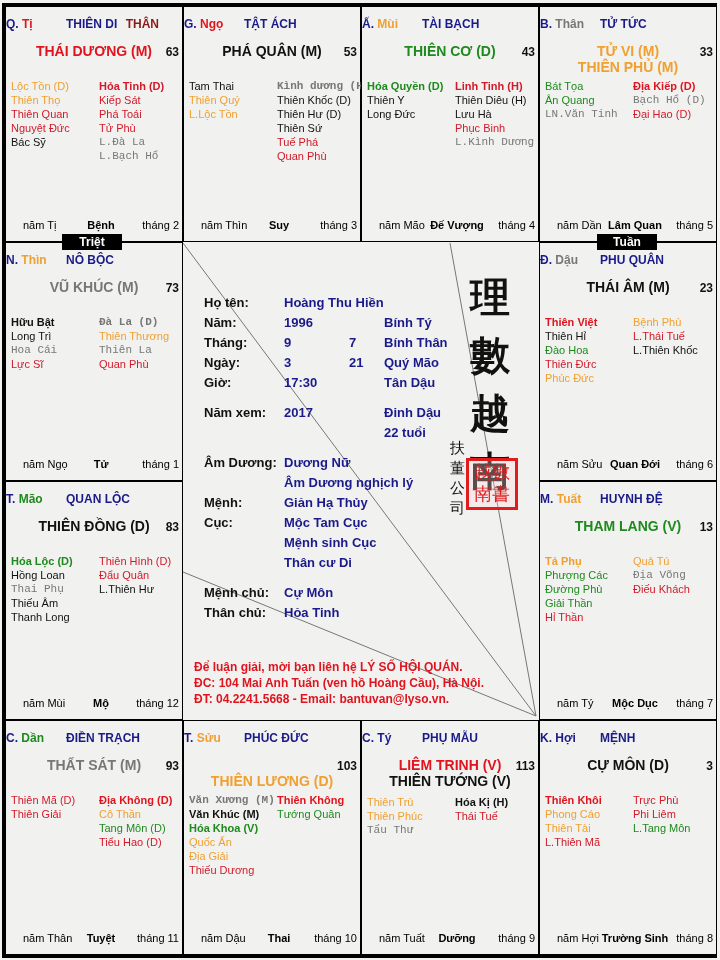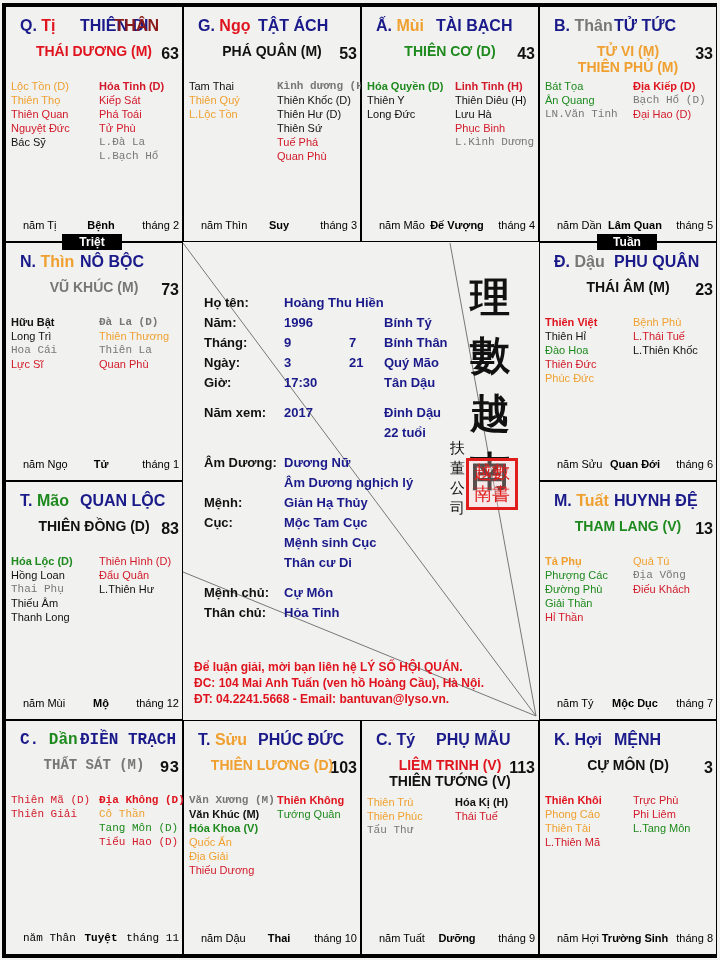--- a/index.html
+++ b/index.html
@@ -1,19 +1,19 @@
 <!DOCTYPE html>
 <html><head>
 <meta charset="utf-8">
 <style>
   * { box-sizing: border-box; margin: 0; padding: 0; }
   body { width: 720px; height: 960px; background: #f2f2f0; font-family: "Liberation Sans", sans-serif; font-size: 11px; position: relative; overflow: hidden; }
   #chart { position: absolute; left: 2px; top: 3px; width: 715px; height: 955px; border: 3px solid #000; background: #f1f1ef; }
   .cell { position: absolute; border: 1px solid #000; background: #f1f1ef; }
-  .hdr { position: absolute; top: 10px; left: 14px; right: 3px; height: 14px; font-weight: bold; font-size: 16px; }
+  .hdr { position: absolute; top: 10px; left: 0; right: 3px; height: 14px; font-weight: bold; font-size: 12px; }
   .hdr .can { position: absolute; left: 0; }
   .hdr .palace { position: absolute; left: 60px; color: #1a1a8a; }
   .hdr .than { position: absolute; right: 20px; color: #8b1a1a; }
   .hdr .age { position: absolute; right: 0; color: #111; margin-top: 28px; }
   .main { position: absolute; left: 0; right: 0; text-align: center; font-weight: bold; font-size: 14px; }
   .stars { position: absolute; top: 72px; left: 5px; right: 3px; }
   .col { position: absolute; top: 0; line-height: 14px; font-size: 11px; }
   .col.l { left: 0; }
   .col.r { left: 88px; }
   .col div { white-space: nowrap; }
@@ -263,21 +263,21 @@
           <div class="c-dred">Điếu Khách</div>
         </div>
       </div>
       <div class="foot">
         <span class="y">năm Tý</span>
         <span class="st">Mộc Dục</span>
         <span class="m">tháng 7</span>
       </div>
     </div>
 
-  <div class="cell" style="left:0;top:714px;width:178px;height:235px;font-family:Liberation Mono, monospace;">
+  <div class="cell" style="left:0;top:714px;width:178px;height:235px;">
       <div class="hdr">
         <span class="can"><span class="c-navy">C.</span> <span style="color:#1e8a1e">Dần</span></span>
         <span class="palace">ĐIỀN TRẠCH</span>
         <span class="age">93</span>
       </div>
       <div class="main" style="top: 36px; color: rgb(119, 119, 119);">THẤT SÁT (M)</div>
       <div class="stars">
         <div class="col l">
           <div class="c-dred">Thiên Mã (D)</div>
           <div class="c-dred">Thiên Giải</div>
@@ -294,21 +294,21 @@
         <span class="st">Tuyệt</span>
         <span class="m">tháng 11</span>
       </div>
     </div>
   <div class="cell" style="left:178px;top:714px;width:178px;height:235px;">
       <div class="hdr">
         <span class="can"><span class="c-navy">T.</span> <span style="color:#f0a030">Sửu</span></span>
         <span class="palace">PHÚC ĐỨC</span>
         <span class="age">103</span>
       </div>
-      <div class="main" style="top: 36px; color: rgb(240, 160, 48);">THIÊN LƯƠNG (D)</div>
+      <div class="main" style="top: 52px; color: rgb(240, 160, 48);">THIÊN LƯƠNG (D)</div>
       <div class="stars">
         <div class="col l">
           <div class="c-gray b">Văn Xương (M)</div>
           <div class="c-black b">Văn Khúc (M)</div>
           <div class="c-green b">Hóa Khoa (V)</div>
           <div class="c-orange">Quốc Ấn</div>
           <div class="c-orange">Địa Giải</div>
           <div class="c-dred">Thiếu Dương</div>
         </div>
         <div class="col r">

